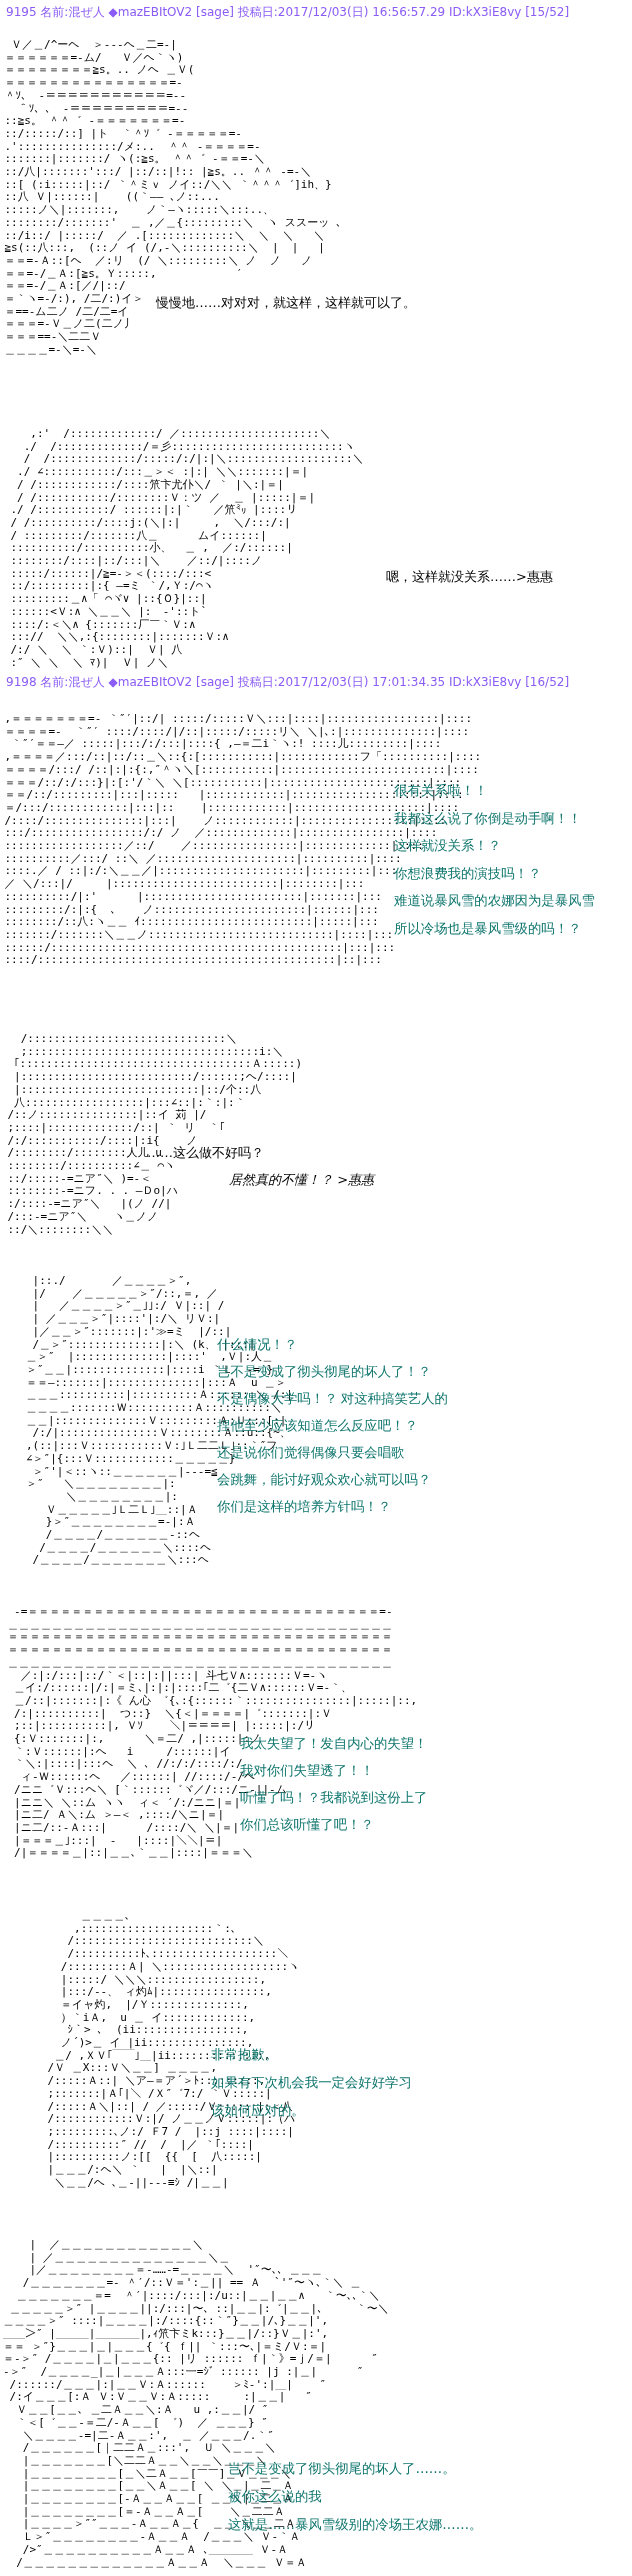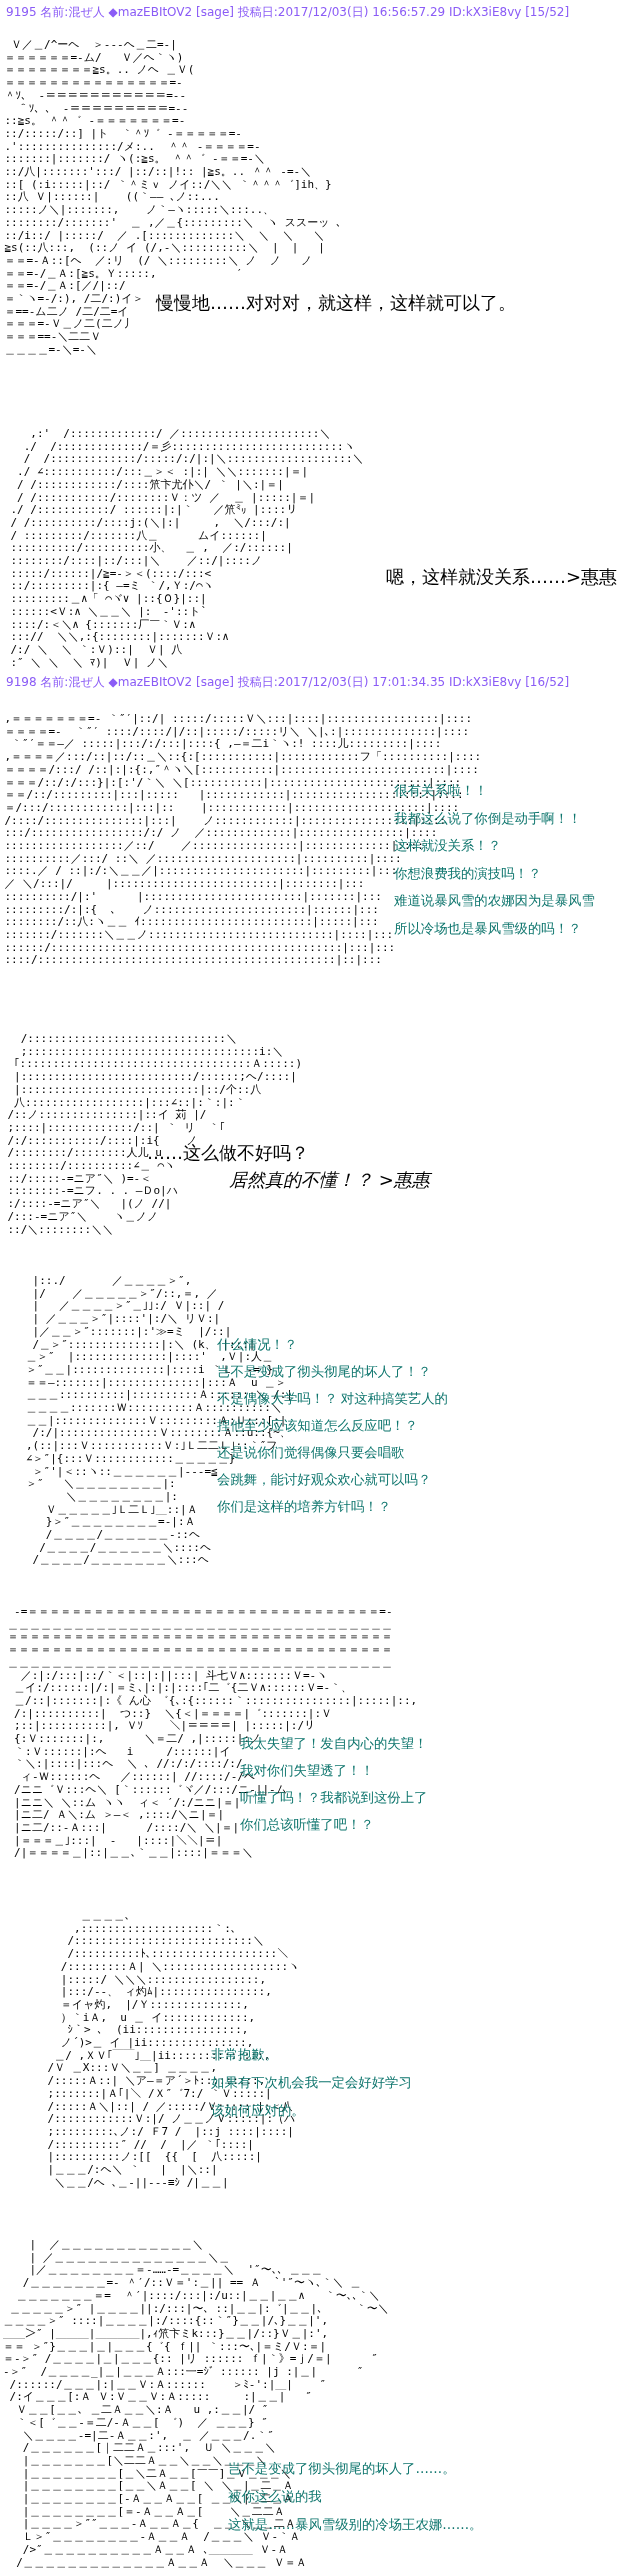--- a/index.html
+++ b/index.html
@@ -25,21 +25,21 @@
     position:absolute;
     margin:0;
     font-family:"DejaVu Sans Mono", monospace;
     font-size:11px;
     line-height:12.7px;
     white-space:pre;
     color:#000000;
   }
   .dialogue{
     position:absolute;
-    font-size:18px;
+    font-size:13px;
     line-height:15px;
     white-space:nowrap;
     color:#000000;
     text-align:center;
   }
   .dialogue-block{
     position:absolute;
     white-space:nowrap;
     color:#0f766e;
   }

